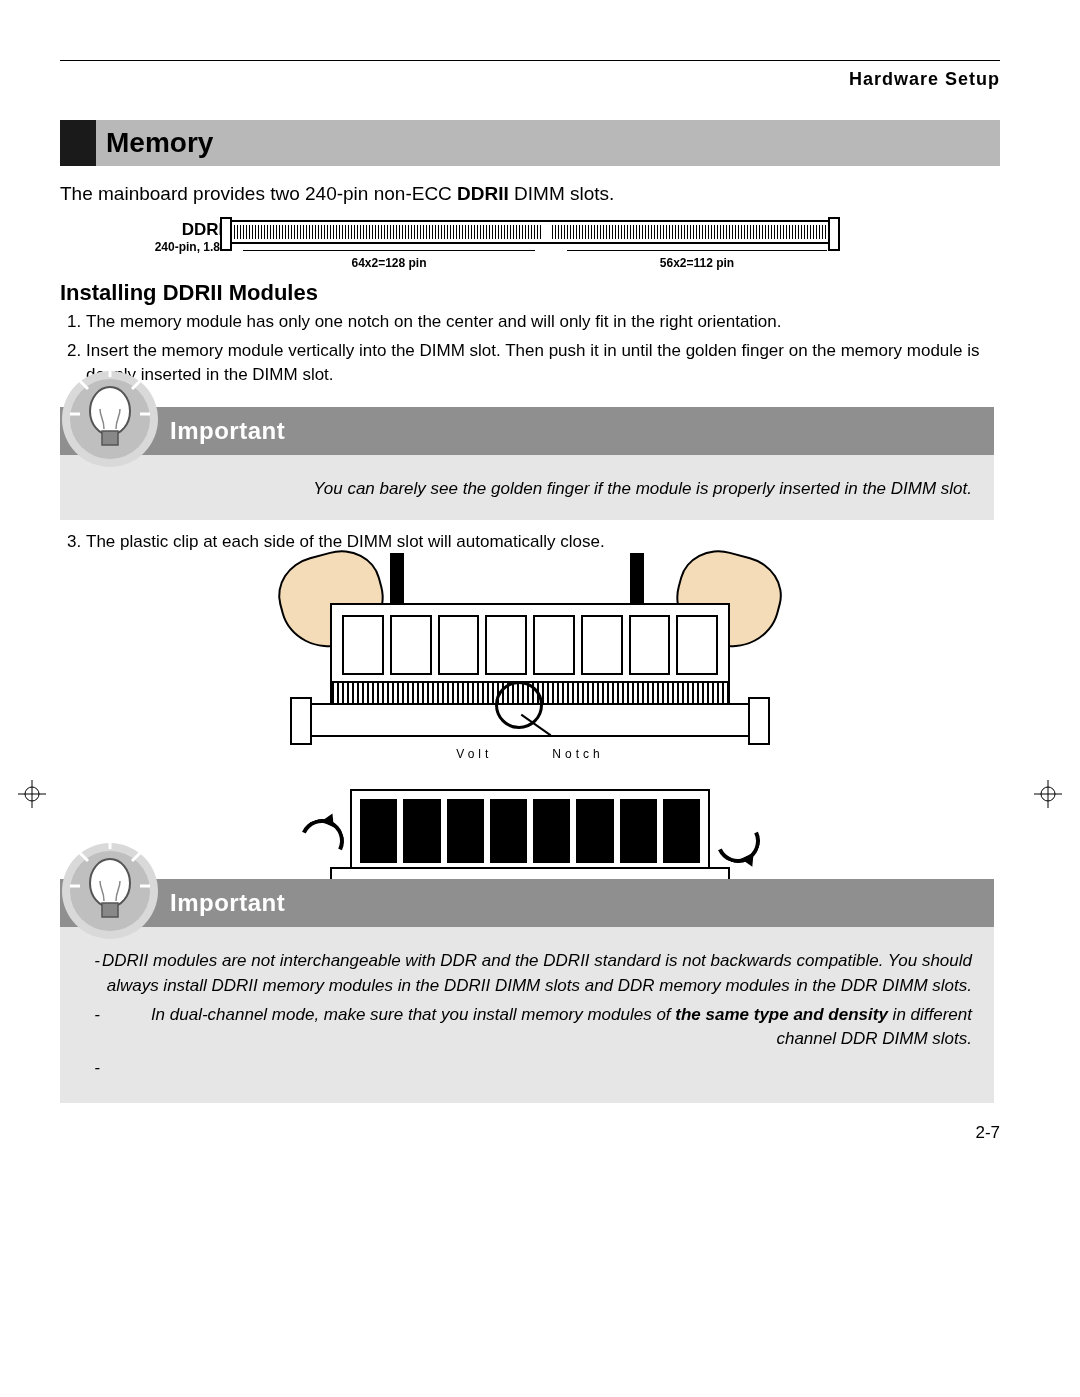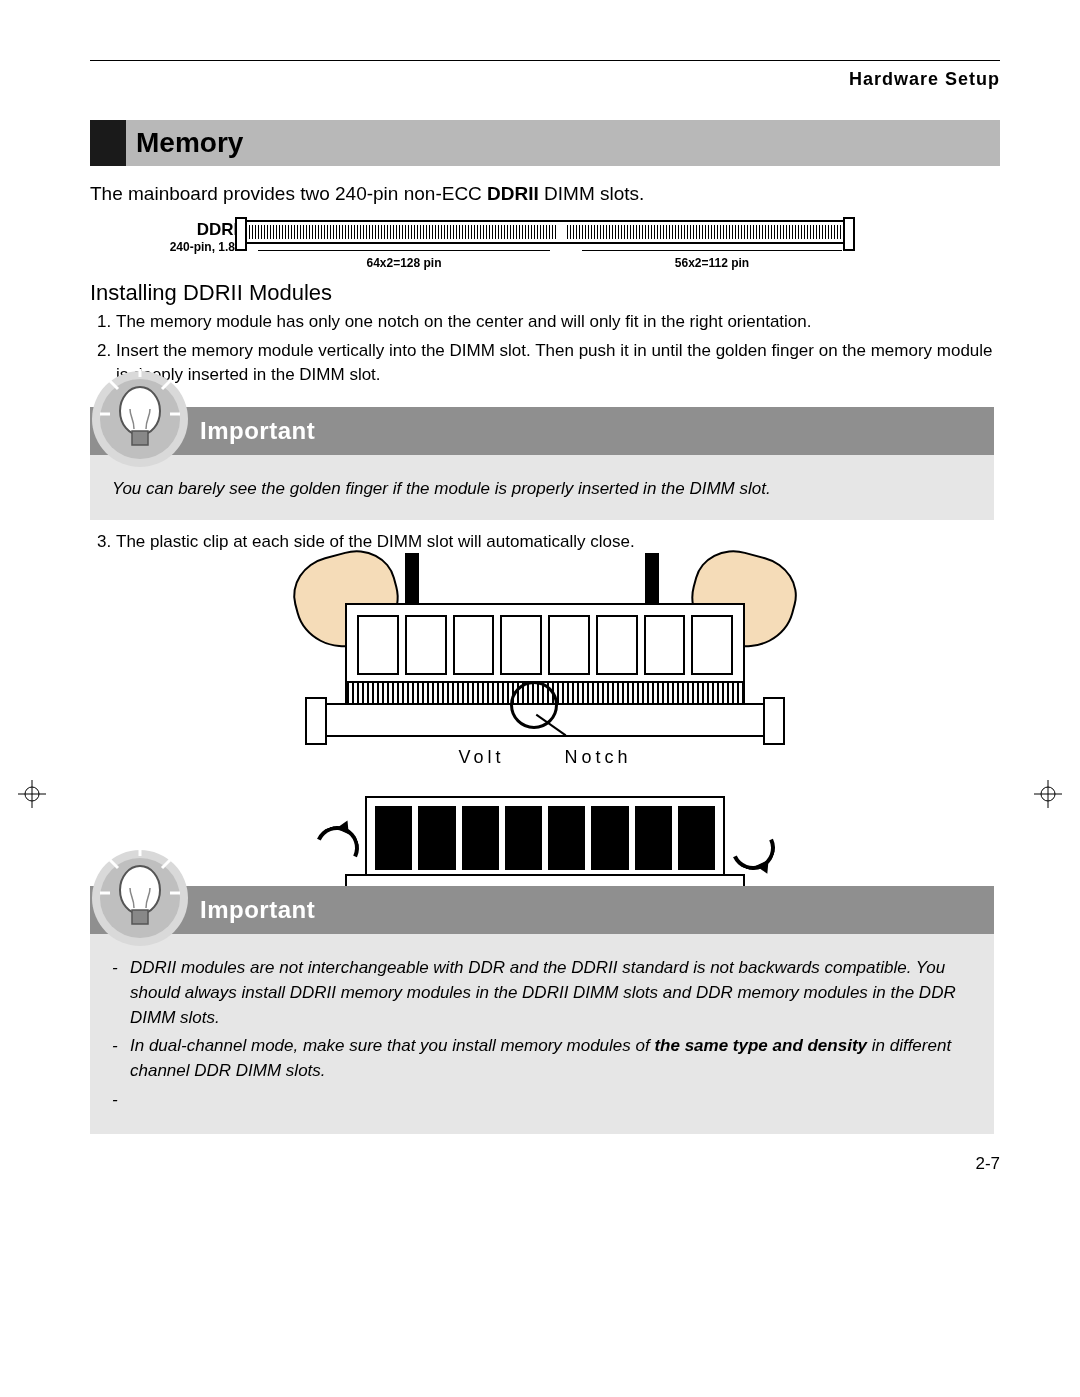--- a/index.html
+++ b/index.html
@@ -3,21 +3,21 @@
 <meta charset="utf-8">
 <style>
   body {
     margin: 0;
     font-family: Arial, Helvetica, sans-serif;
     background: #fff;
     color: #000;
     width: 1080px;
   }
   .page {
-    padding: 60px 80px 40px 90px;
+    padding: 60px 80px 40px 60px;
     position: relative;
   }
   .top-rule {
     border-top: 1px solid #000;
     margin-bottom: 8px;
   }
   .header-title {
     text-align: right;
     font-weight: bold;
     font-size: 18px;
@@ -113,34 +113,35 @@
   }
   .dimm-arrow::after {
     content: "";
     position: absolute;
     top: 0px;
     height: 9px;
   }
 
   h2.subheading {
     font-size: 22px;
-    font-weight: normal;
+    font-weight: bold;
     margin: 10px 0 4px 0;
   }
   ol.steps {
     margin: 0 0 10px 0;
     padding-left: 26px;
     font-size: 17px;
     line-height: 1.4;
   }
   ol.steps li { margin-bottom: 6px; }
 
   .important-box {
     position: relative;
     margin: 20px 6px 10px 0;
+    text-align: right;
   }
   .important-bar {
     background: #8f8f8f;
     display: flex;
     align-items: center;
     height: 48px;
     padding-left: 110px;
     margin-bottom: 0;
   }
   .important-bar .label {
@@ -257,21 +258,21 @@
     position: absolute;
     width: 36px;
     border-top: 2px solid #000;
     transform: rotate(35deg);
     top: 40px; left: 20px;
   }
   .fig-labels {
     display: flex;
     justify-content: center;
     gap: 60px;
-    font-size: 18px;
+    font-size: 12px;
     letter-spacing: 4px;
     margin-top: 24px;
   }
   .module-bottom-wrap {
     position: relative;
     height: 110px;
     margin-top: 18px;
   }
   .module-bottom {
     position: absolute;

